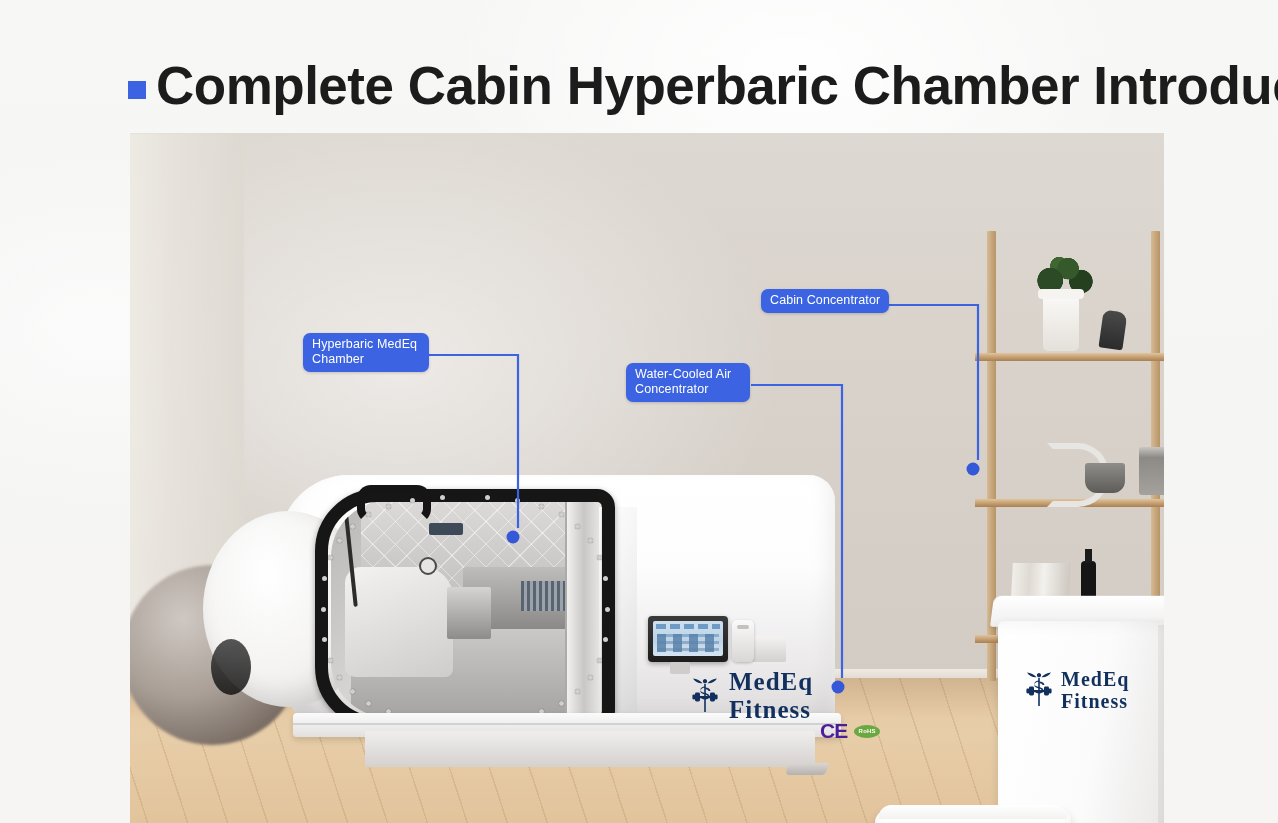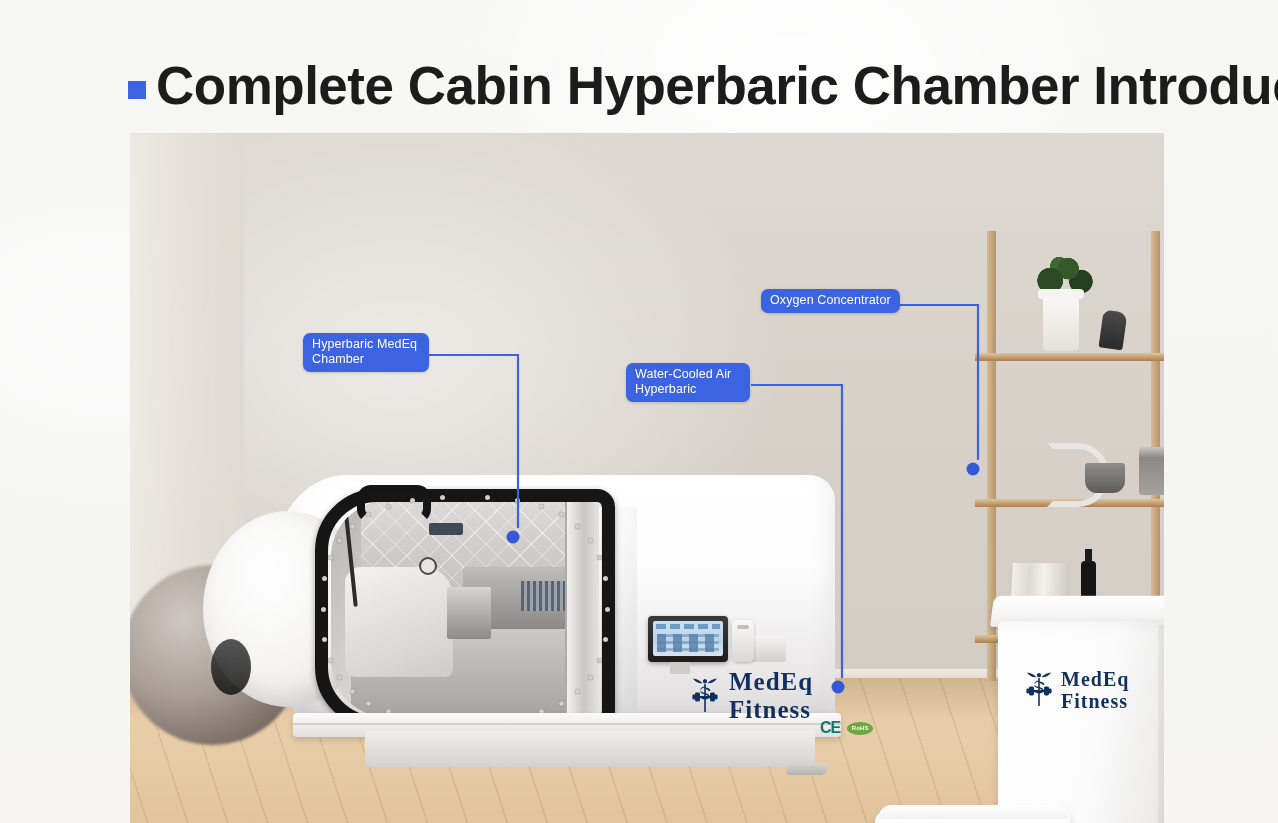--- a/index.html
+++ b/index.html
@@ -269,21 +269,21 @@
   .logo-chamber{position:absolute;left:560px;top:536px;display:flex;align-items:center;gap:9px;}
   .cad-icon{width:30px;height:38px;flex:0 0 auto;}
   .logo-words{display:flex;flex-direction:column;line-height:1;}
   .logo-l1,.logo-l2{
     color:#12305e;font-weight:700;letter-spacing:1px;
     font-family:"Liberation Serif", serif;
   }
   .logo-chamber .logo-l1{font-size:25px;}
   .logo-chamber .logo-l2{font-size:25px;margin-top:3px;}
   .certs{position:absolute;left:690px;top:586px;display:flex;align-items:center;gap:7px;}
-  .ce-mark{font-size:16px;font-weight:700;color:#0f766e;letter-spacing:-1px;font-family:"Liberation Sans",sans-serif;}
+  .ce-mark{font-size:21px;font-weight:700;color:#4c1d95;letter-spacing:-1px;font-family:"Liberation Sans",sans-serif;}
   .rohs-mark{
     width:26px;height:13px;border-radius:50%;
     background:#6ba83f;color:#fff;font-size:6px;font-weight:700;
     display:flex;align-items:center;justify-content:center;letter-spacing:.2px;
   }
 
   
   .concentrator{position:absolute;left:862px;top:462px;width:208px;height:320px;}
   .conc-lid{
     position:absolute;left:0;top:0;width:208px;height:32px;
@@ -512,15 +512,15 @@
     <path d="M 756 172 L 848 172 L 848 327" fill="none" stroke="#3b63e2" stroke-width="2.2"></path>
     <circle cx="843" cy="336" r="6.5" fill="#3558d8"></circle>
   </svg>
 
 </div>
 
 <div class="pill" id="pill-chamber">Hyperbaric MedEq
 Chamber</div>
 
 <div class="pill" id="pill-aircon">Water-Cooled Air
-Hyperbaric</div>
-
-<div class="pill" id="pill-oxygen">Oxygen Concentrator</div>
+Concentrator</div>
+
+<div class="pill" id="pill-oxygen">Cabin Concentrator</div>
 
 </body></html>

